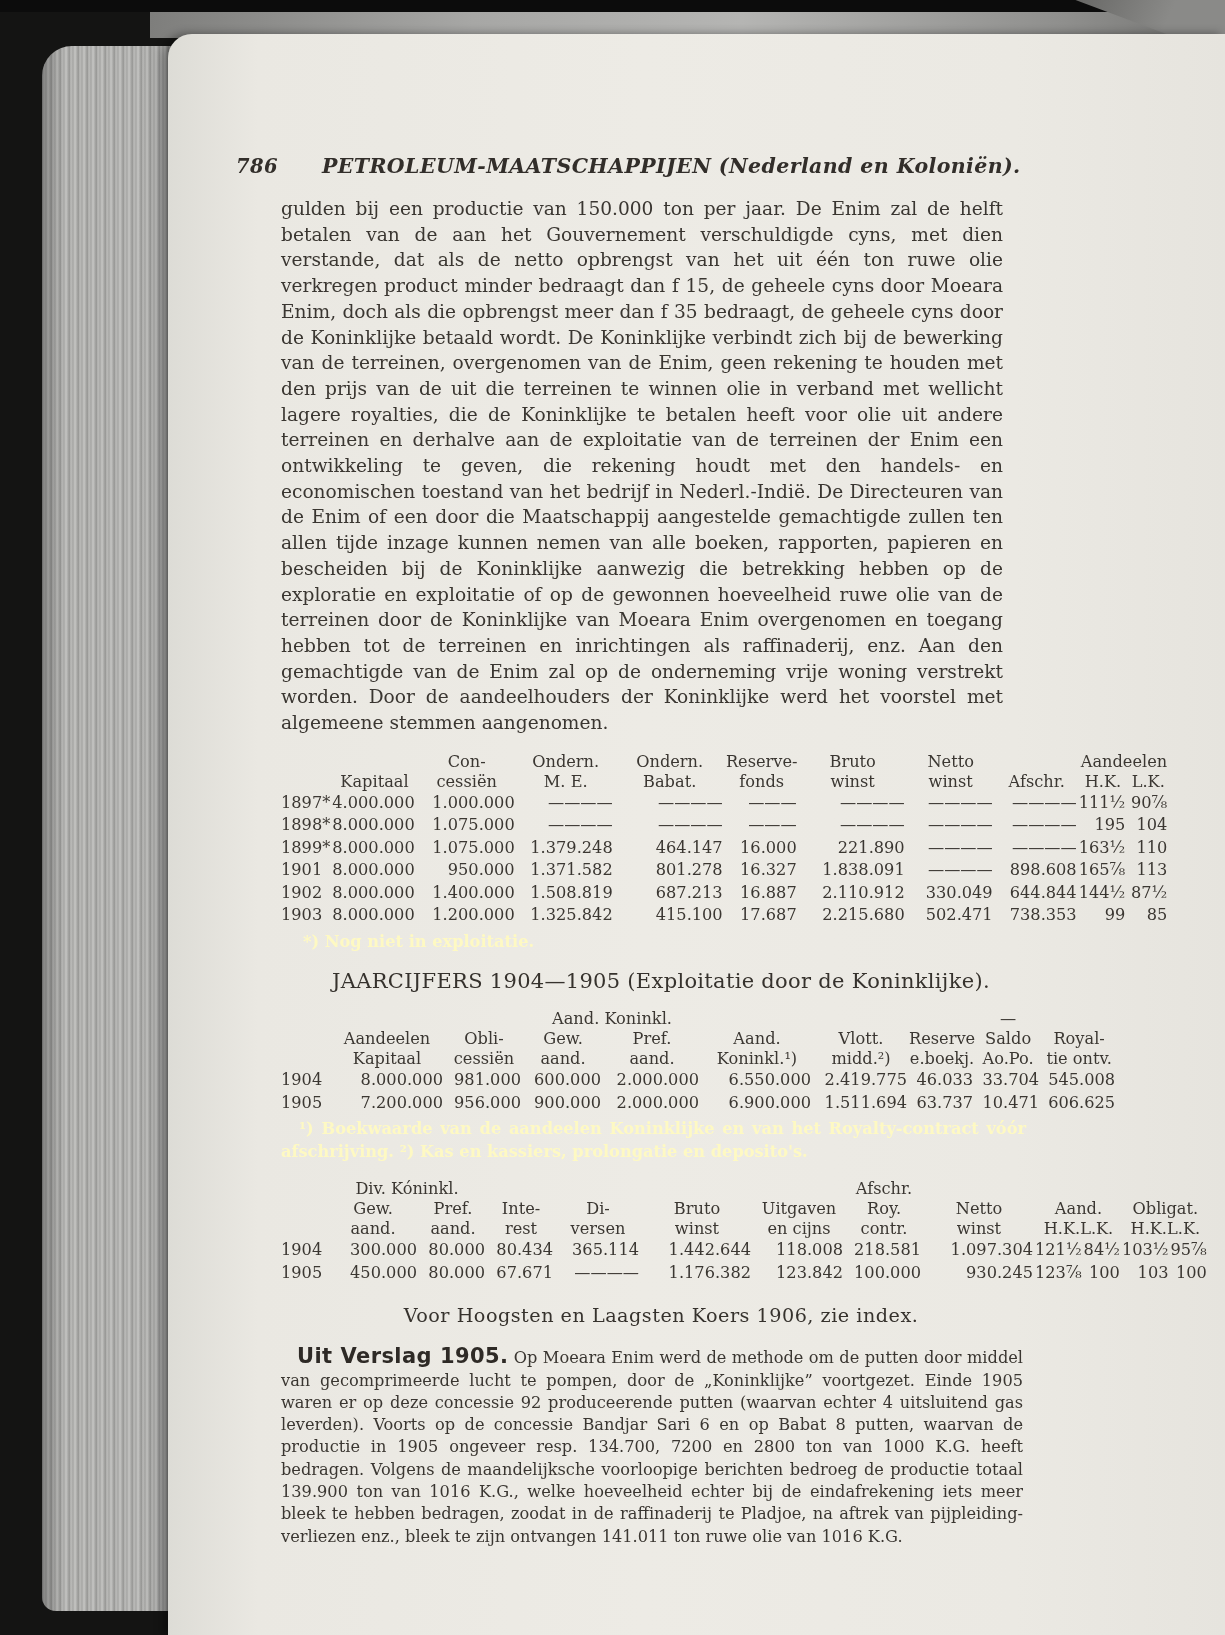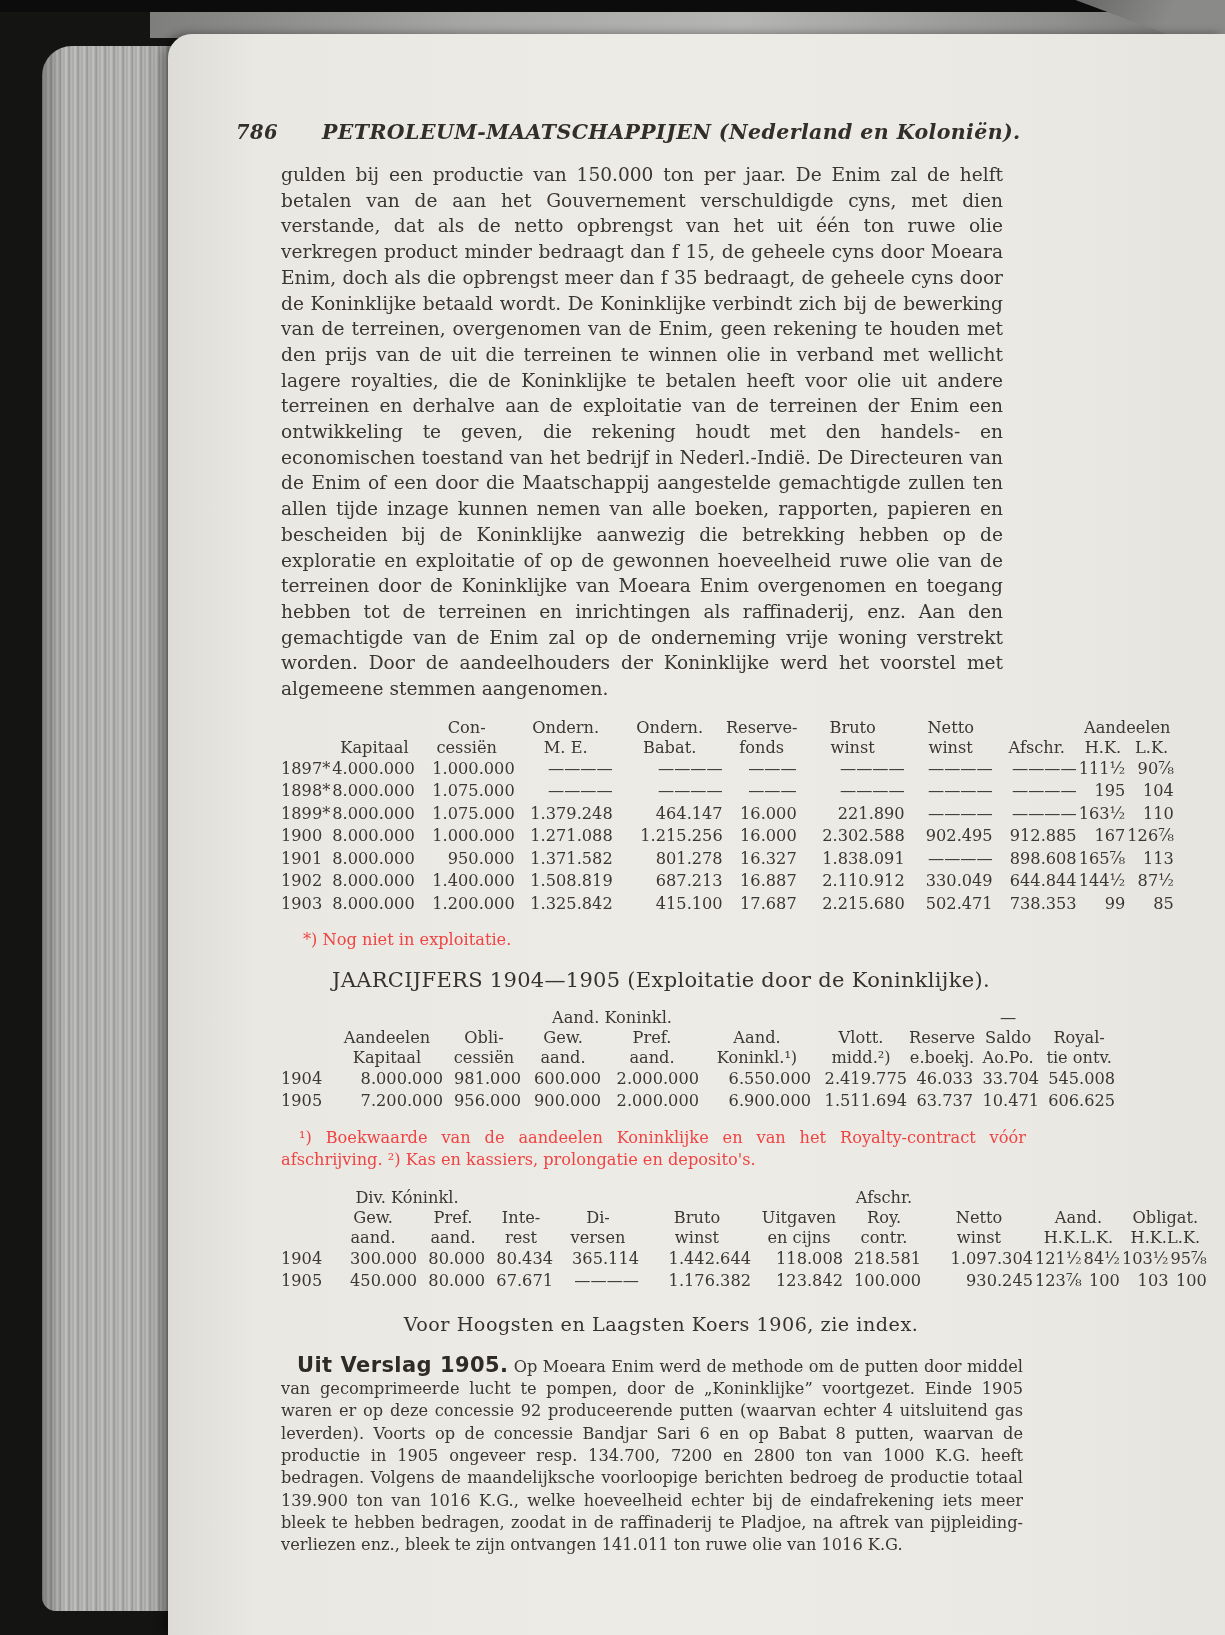--- a/index.html
+++ b/index.html
@@ -19,37 +19,37 @@
     border-radius:30px 0 0 14px;border-right:2px solid #8a8a88;
     background:
       linear-gradient(90deg,rgba(0,0,0,.28),rgba(0,0,0,0) 22px,rgba(0,0,0,0) 75%,rgba(0,0,0,.10)),
       repeating-linear-gradient(90deg,#8f8f8d 0px,#bdbdbb 2px,#a6a6a4 4px,#c6c6c4 6px,#9b9b99 9px);}
   .page{position:absolute;left:168px;top:34px;width:1057px;height:1601px;
     border-radius:24px 0 0 0;
     background:linear-gradient(90deg,#dddcd6,#eae8e2 90px,#edebe5 45%,#ebe9e3 80%,#e6e4de),
                linear-gradient(180deg,#e9e7e1,#edebe5 20%,#eae8e2);
     box-shadow:-5px 0 10px rgba(0,0,0,.4);}
   
-  .content{position:absolute;left:168px;top:16px;width:1057px;padding:104px 0 0 113px;
+  .content{position:absolute;left:168px;top:50px;width:1057px;padding:104px 0 0 113px;
     box-sizing:border-box;color:#383430;}
   .page-header{margin-left:-45px;display:flex;align-items:baseline;gap:44px;
     font-style:italic;font-weight:bold;font-size:20.5px;letter-spacing:.4px;color:#322e2a;margin-bottom:18px;}
   .page-num{font-size:19.5px;}
   .body-text{width:722px;margin:0;font-size:18.6px;line-height:25.7px;
     text-align:justify;color:#3a3631;}
   
   table.t{border-collapse:collapse;table-layout:fixed;font-size:16.2px;color:#3b3732;margin-top:16px;}
   table.t th{font-weight:normal;text-align:center;padding:0;line-height:20px;white-space:nowrap;}
   table.t td{text-align:right;padding:1px 2px 1px 0;line-height:20.5px;white-space:nowrap;}
   table.t td:first-child{text-align:left;}
   .t1{margin:26px 0 0 0;}
   .t2{margin:12px 0 0 0;}
   .t3{margin:10px 0 0 0;}
-  .footnote{width:745px;margin:14px 0 0 0;font-size:16.2px;line-height:22.5px;
-    text-align:justify;text-indent:18px;color:#ef4444;}
+  .footnote{width:745px;margin:4px 0 0 0;font-size:16.2px;line-height:22.5px;
+    text-align:justify;text-indent:18px;color:#fef9c3;font-weight:bold;}
   .fn-star{text-indent:0;margin-left:22px;}
   .center-heading{width:760px;margin:16px 0 0 0;text-align:center;
     font-size:21px;letter-spacing:.3px;color:#36322d;}
   .koers{font-size:19.2px;margin-top:20px;letter-spacing:.5px;}
   .verslag{width:742px;margin:18px 0 0 0;font-size:16.2px;line-height:22.3px;
     text-align:justify;text-indent:16px;color:#3a3631;}
   .verslag .lead{font-family:"DejaVu Sans", sans-serif;font-size:21px;font-weight:bold;
     letter-spacing:.4px;color:#2e2a26;}
 </style>
 </head>
@@ -143,33 +143,20 @@
           <td>8.000.000</td>
           <td>1.075.000</td>
           <td>1.379.248</td>
           <td>464.147</td>
           <td>16.000</td>
           <td>221.890</td>
           <td>————</td>
           <td>————</td>
           <td>163½</td>
           <td>110</td>
-        </tr>
-        <tr>
-          <td>1900</td>
-          <td>8.000.000</td>
-          <td>1.000.000</td>
-          <td>1.271.088</td>
-          <td>1.215.256</td>
-          <td>16.000</td>
-          <td>2.302.588</td>
-          <td>902.495</td>
-          <td>912.885</td>
-          <td>167</td>
-          <td>126⅞</td>
         </tr>
         <tr>
           <td>1901</td>
           <td>8.000.000</td>
           <td>950.000</td>
           <td>1.371.582</td>
           <td>801.278</td>
           <td>16.327</td>
           <td>1.838.091</td>
           <td>————</td>

